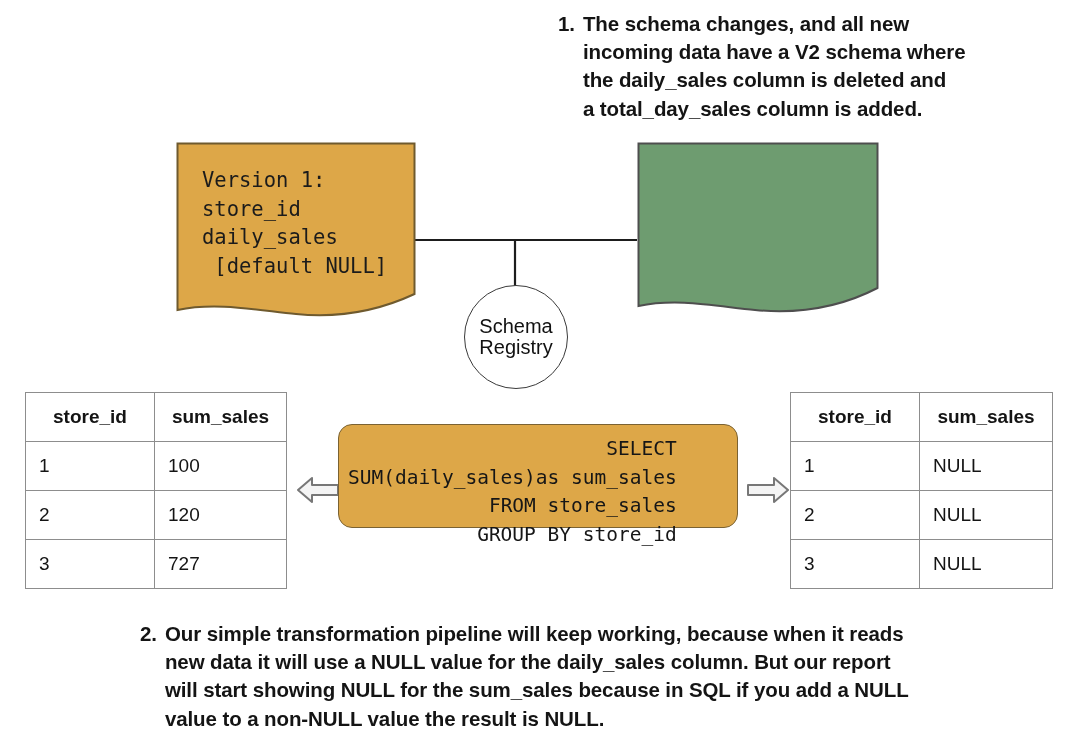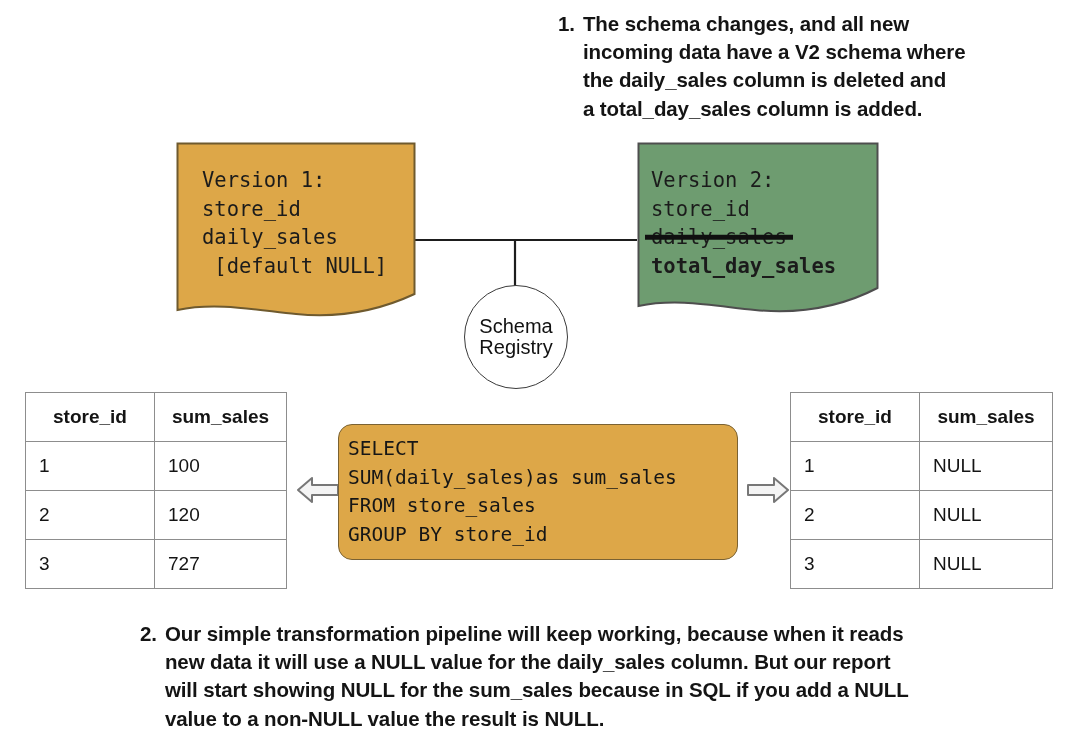--- a/index.html
+++ b/index.html
@@ -146,25 +146,26 @@
   #table-right { left: 790px; top: 392px; width: 263px; }
   #table-left  col.c1 { width: 129px; }
   #table-right col.c1 { width: 129px; }
 
   
   #sql-box {
     position: absolute;
     left: 338px;
     top: 424px;
     width: 400px;
-    height: 136px;
+    height: 104px;
     background: #dda748;
     border: 1.5px solid #7a6233;
     border-radius: 14px;
     box-sizing: border-box;
+    text-align: right;
   }
   #sql-text {
     position: absolute;
     left: 9px;
     top: 10px;
     font-family: "DejaVu Sans Mono", "Liberation Mono", monospace;
     font-size: 19.5px;
     line-height: 28.5px;
     color: #161616;
     white-space: pre;
@@ -200,24 +201,20 @@
   <div class="doc-text"><span>Version 1:</span>
 <span>store_id</span>
 <span>daily_sales</span>
 <span> [default NULL]</span></div>
 </div>
 
 <div id="card-v2" class="doc-card">
   <svg width="242" height="176" viewBox="0 0 242 176">
     <path d="M1.5,1.5 H240.5 V146 C202,166 160,172 118,168 C78,164 40,156 1.5,164 Z" fill="#6e9c70" stroke="#4e4e4e" stroke-width="2"></path>
   </svg>
-  <div class="doc-text"><span>Version 2:</span>
-<span>store_id</span>
-<span class="line-strike">daily_sales</span>
-<span class="line-bold">total_day_sales</span></div>
 </div>
 
 <div id="registry">
   <span>Schema</span>
   <span>Registry</span>
 </div>
 
 <table id="table-left" class="rtable">
   <colgroup>
       <col class="c1">

